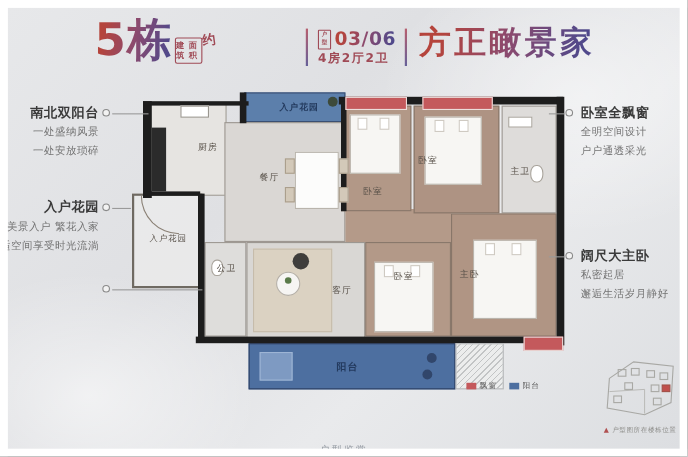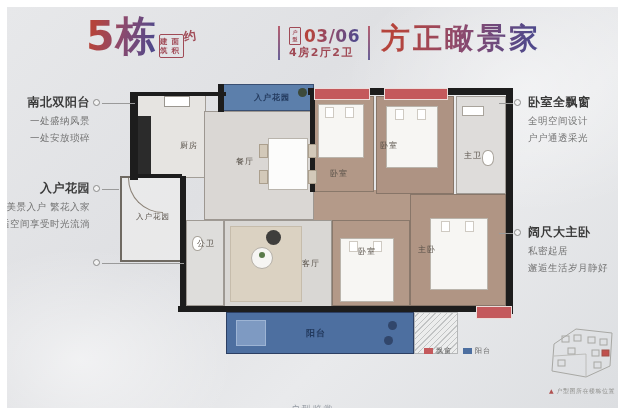--- a/index.html
+++ b/index.html
@@ -192,21 +192,21 @@
       <span class="pillow" style="left:32px"></span>
     </div>
     <div class="furn" style="left:344px;top:26px;width:22px;height:10px;background:#fff;border:1px solid #a9a49c"></div>
     <div class="furn" style="left:364px;top:70px;width:12px;height:16px;background:#fff;border:1px solid #a9a49c;border-radius:45%"></div>
     <div class="furn" style="left:118px;top:240px;width:30px;height:26px;background:#7e9ac2;border:1px solid #9db4d4"></div>
     <div class="furn" style="left:270px;top:241px;width:9px;height:9px;background:#31466b;border-radius:50%"></div>
     <div class="furn" style="left:266px;top:256px;width:9px;height:9px;background:#31466b;border-radius:50%"></div>
     <div class="furn" style="left:180px;top:8px;width:9px;height:9px;background:#3d4a3a;border-radius:50%"></div>
 
     <span class="rlabel blabel" style="left:136px;top:12px">入户花园</span>
-    <span class="rlabel" style="left:62px;top:60px">厨房</span>
+    <span class="rlabel" style="left:62px;top:48px">厨房</span>
     <span class="rlabel" style="left:118px;top:76px">餐厅</span>
     <span class="rlabel" style="left:18px;top:132px;font-size:7.5px">入户花园</span>
     <span class="rlabel" style="left:79px;top:158px">公卫</span>
     <span class="rlabel" style="left:184px;top:178px">客厅</span>
     <span class="rlabel" style="left:212px;top:88px">卧室</span>
     <span class="rlabel" style="left:262px;top:60px">卧室</span>
     <span class="rlabel" style="left:346px;top:70px">主卫</span>
     <span class="rlabel" style="left:300px;top:164px">主卧</span>
     <span class="rlabel" style="left:240px;top:166px">卧室</span>
     <span class="rlabel blabel" style="left:188px;top:247px;font-size:9px">阳台</span>

